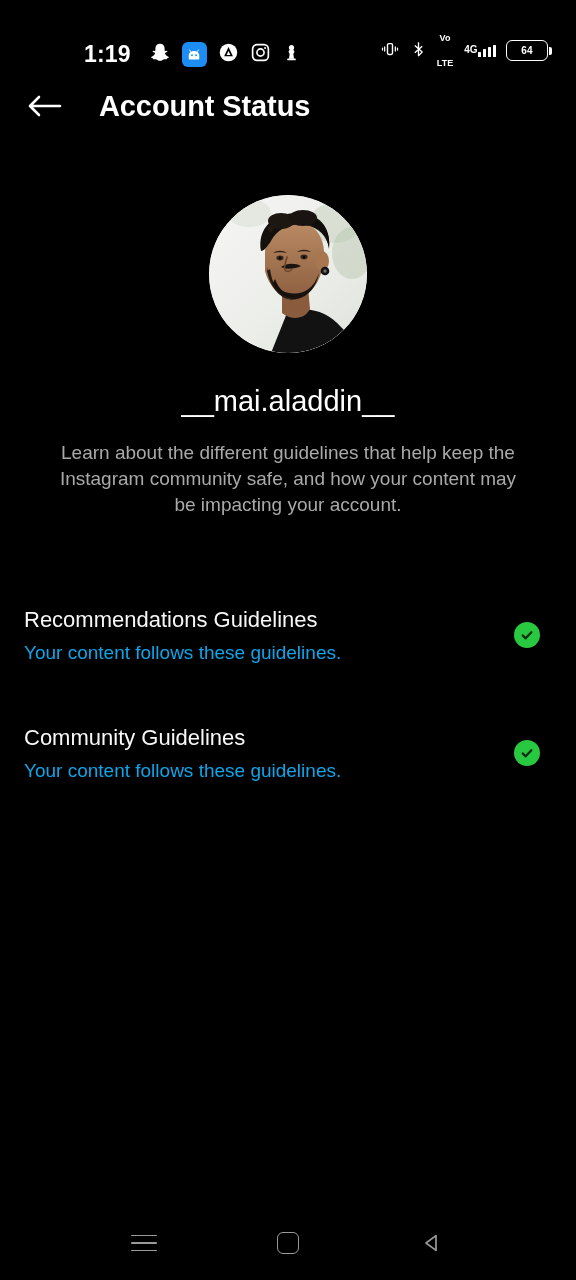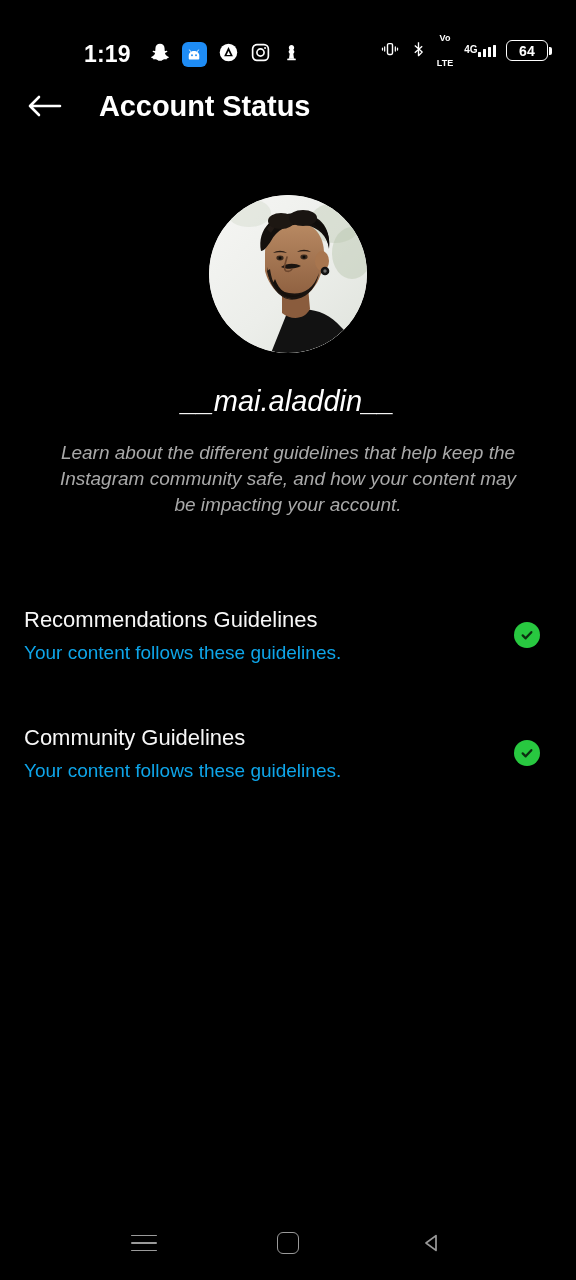--- a/index.html
+++ b/index.html
@@ -112,21 +112,21 @@
     content: "";
     position: absolute;
     right: -5px;
     top: 6px;
     width: 3px;
     height: 8px;
     background: #ffffff;
     border-radius: 0 2px 2px 0;
   }
   .battery-text {
-    font-size: 14px;
+    font-size: 10px;
     font-weight: 700;
     color: #ffffff;
     letter-spacing: 0.2px;
   }
 
   
   .header {
     position: absolute;
     top: 68px; left: 0;
     width: 556px;
@@ -151,21 +151,20 @@
   }
 
   
   .profile {
     position: absolute;
     top: 195px; left: 0;
     width: 576px;
     display: flex;
     flex-direction: column;
     align-items: center;
-    font-style: italic;
   }
   .avatar {
     width: 158px;
     height: 158px;
     border-radius: 50%;
     overflow: hidden;
     position: relative;
     background: #f2f2f0;
   }
   .avatar svg { display: block; }

